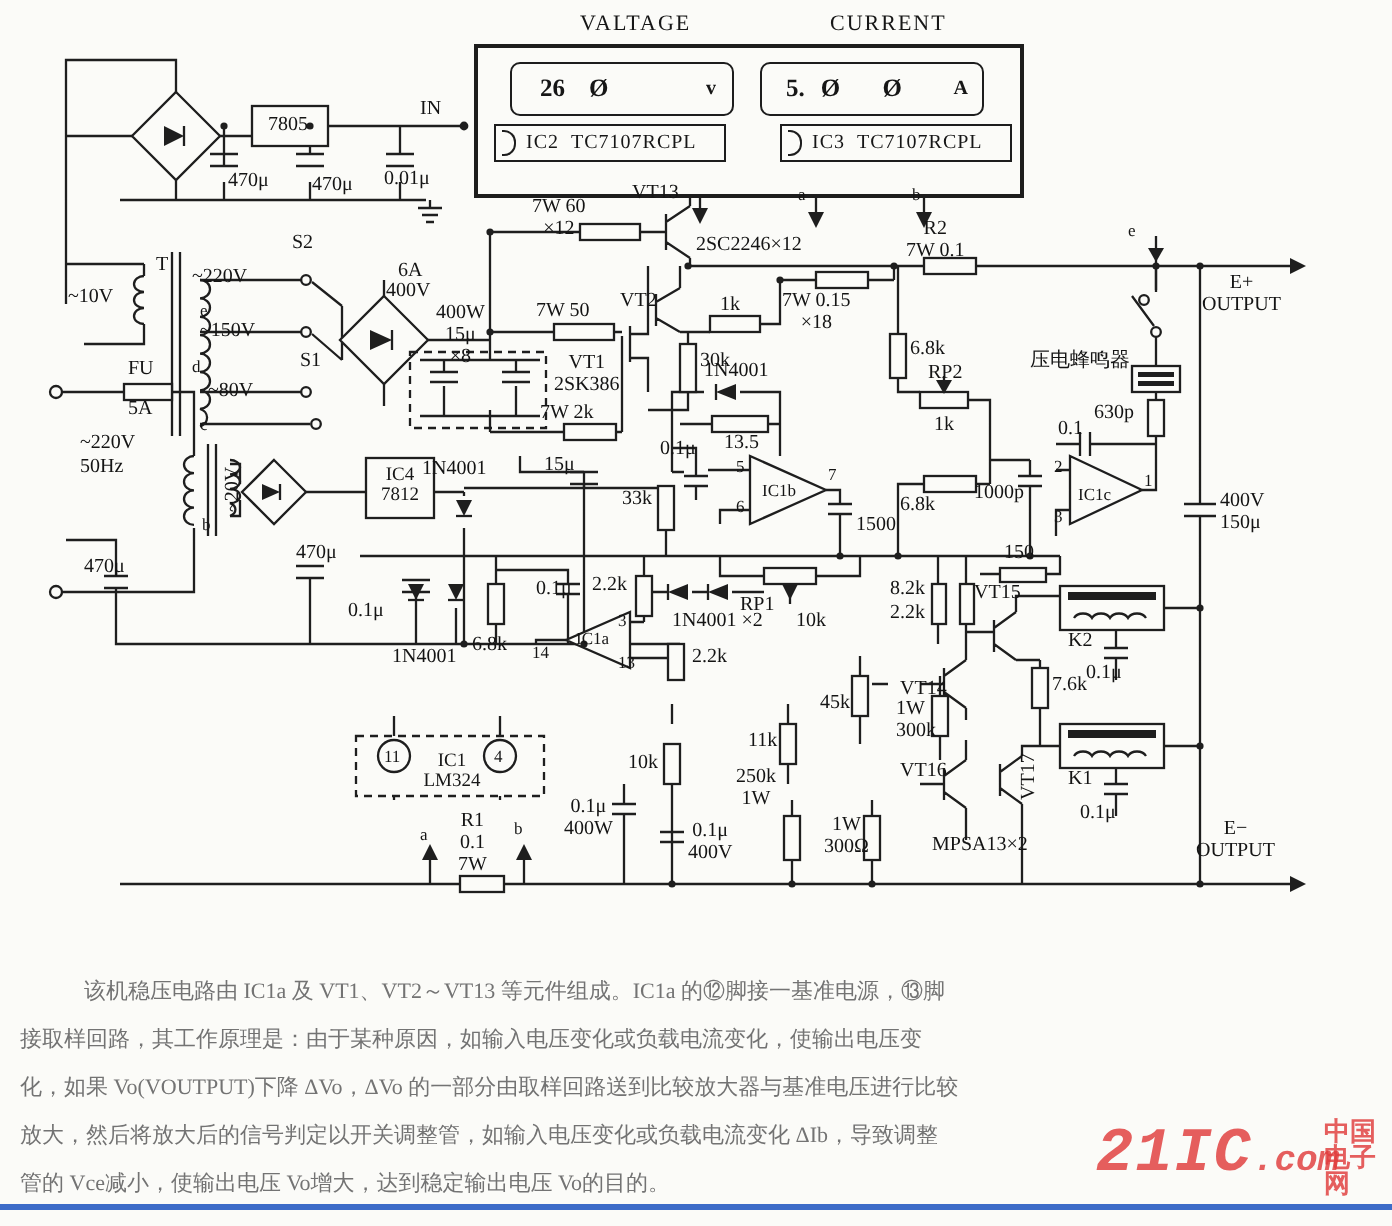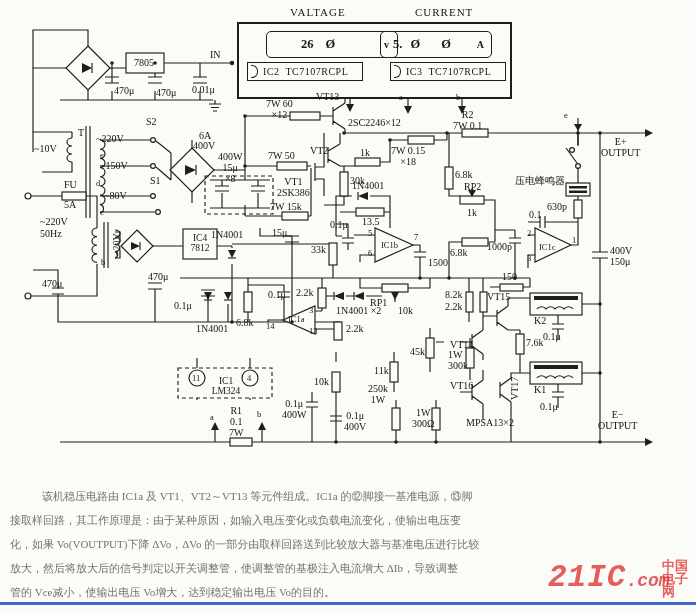--- a/index.html
+++ b/index.html
@@ -276,21 +276,21 @@
     <circle class="f" cx="292" cy="322" r="1.8"></circle>
         <circle class="f" cx="336" cy="442" r="1.8"></circle>
     <circle class="f" cx="396" cy="442" r="1.8"></circle>
         <circle class="f" cx="436" cy="442" r="1.8"></circle>
     <circle class="f" cx="112" cy="63" r="1.8"></circle>
         <circle class="f" cx="155" cy="63" r="1.8"></circle>
   </g>
 </svg>
 
 <div class="panel">
-  <div class="disp" style="left:27px;top:7px;width:110px;padding-left:20px;">
+  <div class="disp" style="left:16px;top:7px;width:110px;">
     <span style="margin-left:14px">26</span>
     <span style="margin-left:12px">Ø</span>
     <span style="margin-left:auto;margin-right:8px;font-size:10px">v</span>
   </div>
   <div class="disp" style="left:141px;top:7px;width:110px;">
     <span style="margin-left:12px">5.</span>
     <span class="phi" style="margin-left:8px">Ø Ø</span>
     <span style="margin-left:auto;margin-right:7px;font-size:10px">A</span>
   </div>
   <div class="icstrip" style="left:8px;top:38px;width:114px;">
@@ -343,21 +343,21 @@
 <span class="lb ctr" style="left:266px;top:99px">7W 60
 ×12</span>
 <span class="lb" style="left:316px;top:92px">VT13</span>
 <span class="lb" style="left:348px;top:118px">2SC2246×12</span>
 <span class="lb" style="left:310px;top:146px">VT2</span>
 <span class="lb" style="left:360px;top:148px">1k</span>
 <span class="lb" style="left:268px;top:151px">7W 50</span>
 <span class="lb ctr" style="left:277px;top:177px">VT1
 2SK386</span>
 <span class="lb" style="left:350px;top:176px">30k</span>
-<span class="lb" style="left:270px;top:202px">7W 15k</span>
+<span class="lb" style="left:270px;top:202px">7W 2k</span>
 <span class="lb" style="left:272px;top:228px">15μ</span>
 <span class="lb" style="left:311px;top:245px">33k</span>
 <span class="lb" style="left:352px;top:181px">1N4001</span>
 <span class="lb" style="left:362px;top:217px">13.5</span>
 <span class="lb" style="left:330px;top:220px">0.1μ</span>
 <span class="lb sm" style="left:368px;top:229px">5</span>
 <span class="lb sm" style="left:368px;top:249px">6</span>
 <span class="lb sm" style="left:414px;top:233px">7</span>
 <span class="lb sm" style="left:381px;top:241px">IC1b</span>
 <span class="lb" style="left:428px;top:258px">1500</span>
@@ -430,21 +430,21 @@
 <span class="lb" style="left:534px;top:385px">K1</span>
 <span class="lb" style="left:540px;top:402px">0.1μ</span>
 <span class="lb" style="left:466px;top:418px">MPSA13×2</span>
 <span class="lb ctr" style="left:598px;top:410px">E−
 OUTPUT</span>
 
 <div class="para">
   <div class="ln indent">该机稳压电路由 IC1a 及 VT1、VT2～VT13 等元件组成。IC1a 的⑫脚接一基准电源，⑬脚</div>
   <div class="ln">接取样回路，其工作原理是：由于某种原因，如输入电压变化或负载电流变化，使输出电压变</div>
   <div class="ln">化，如果 Vo(VOUTPUT)下降 ΔVo，ΔVo 的一部分由取样回路送到比较放大器与基准电压进行比较</div>
-  <div class="ln">放大，然后将放大后的信号判定以开关调整管，使调整管的基极注入电流增大 ΔIb，导致调整</div>
+  <div class="ln">放大，然后将放大后的信号判定以开关调整管，如输入电压变化或负载电流变化 ΔIb，导致调整</div>
   <div class="ln">管的 Vce减小，使输出电压 Vo增大，达到稳定输出电压 Vo的目的。</div>
 </div>
 
 <div class="wm">
   <span class="wm-big">21IC</span><span class="wm-mid">.com</span>
   <span class="wm-cn">中国电子网</span>
 </div>
 
 <div class="blueline"></div>
 

